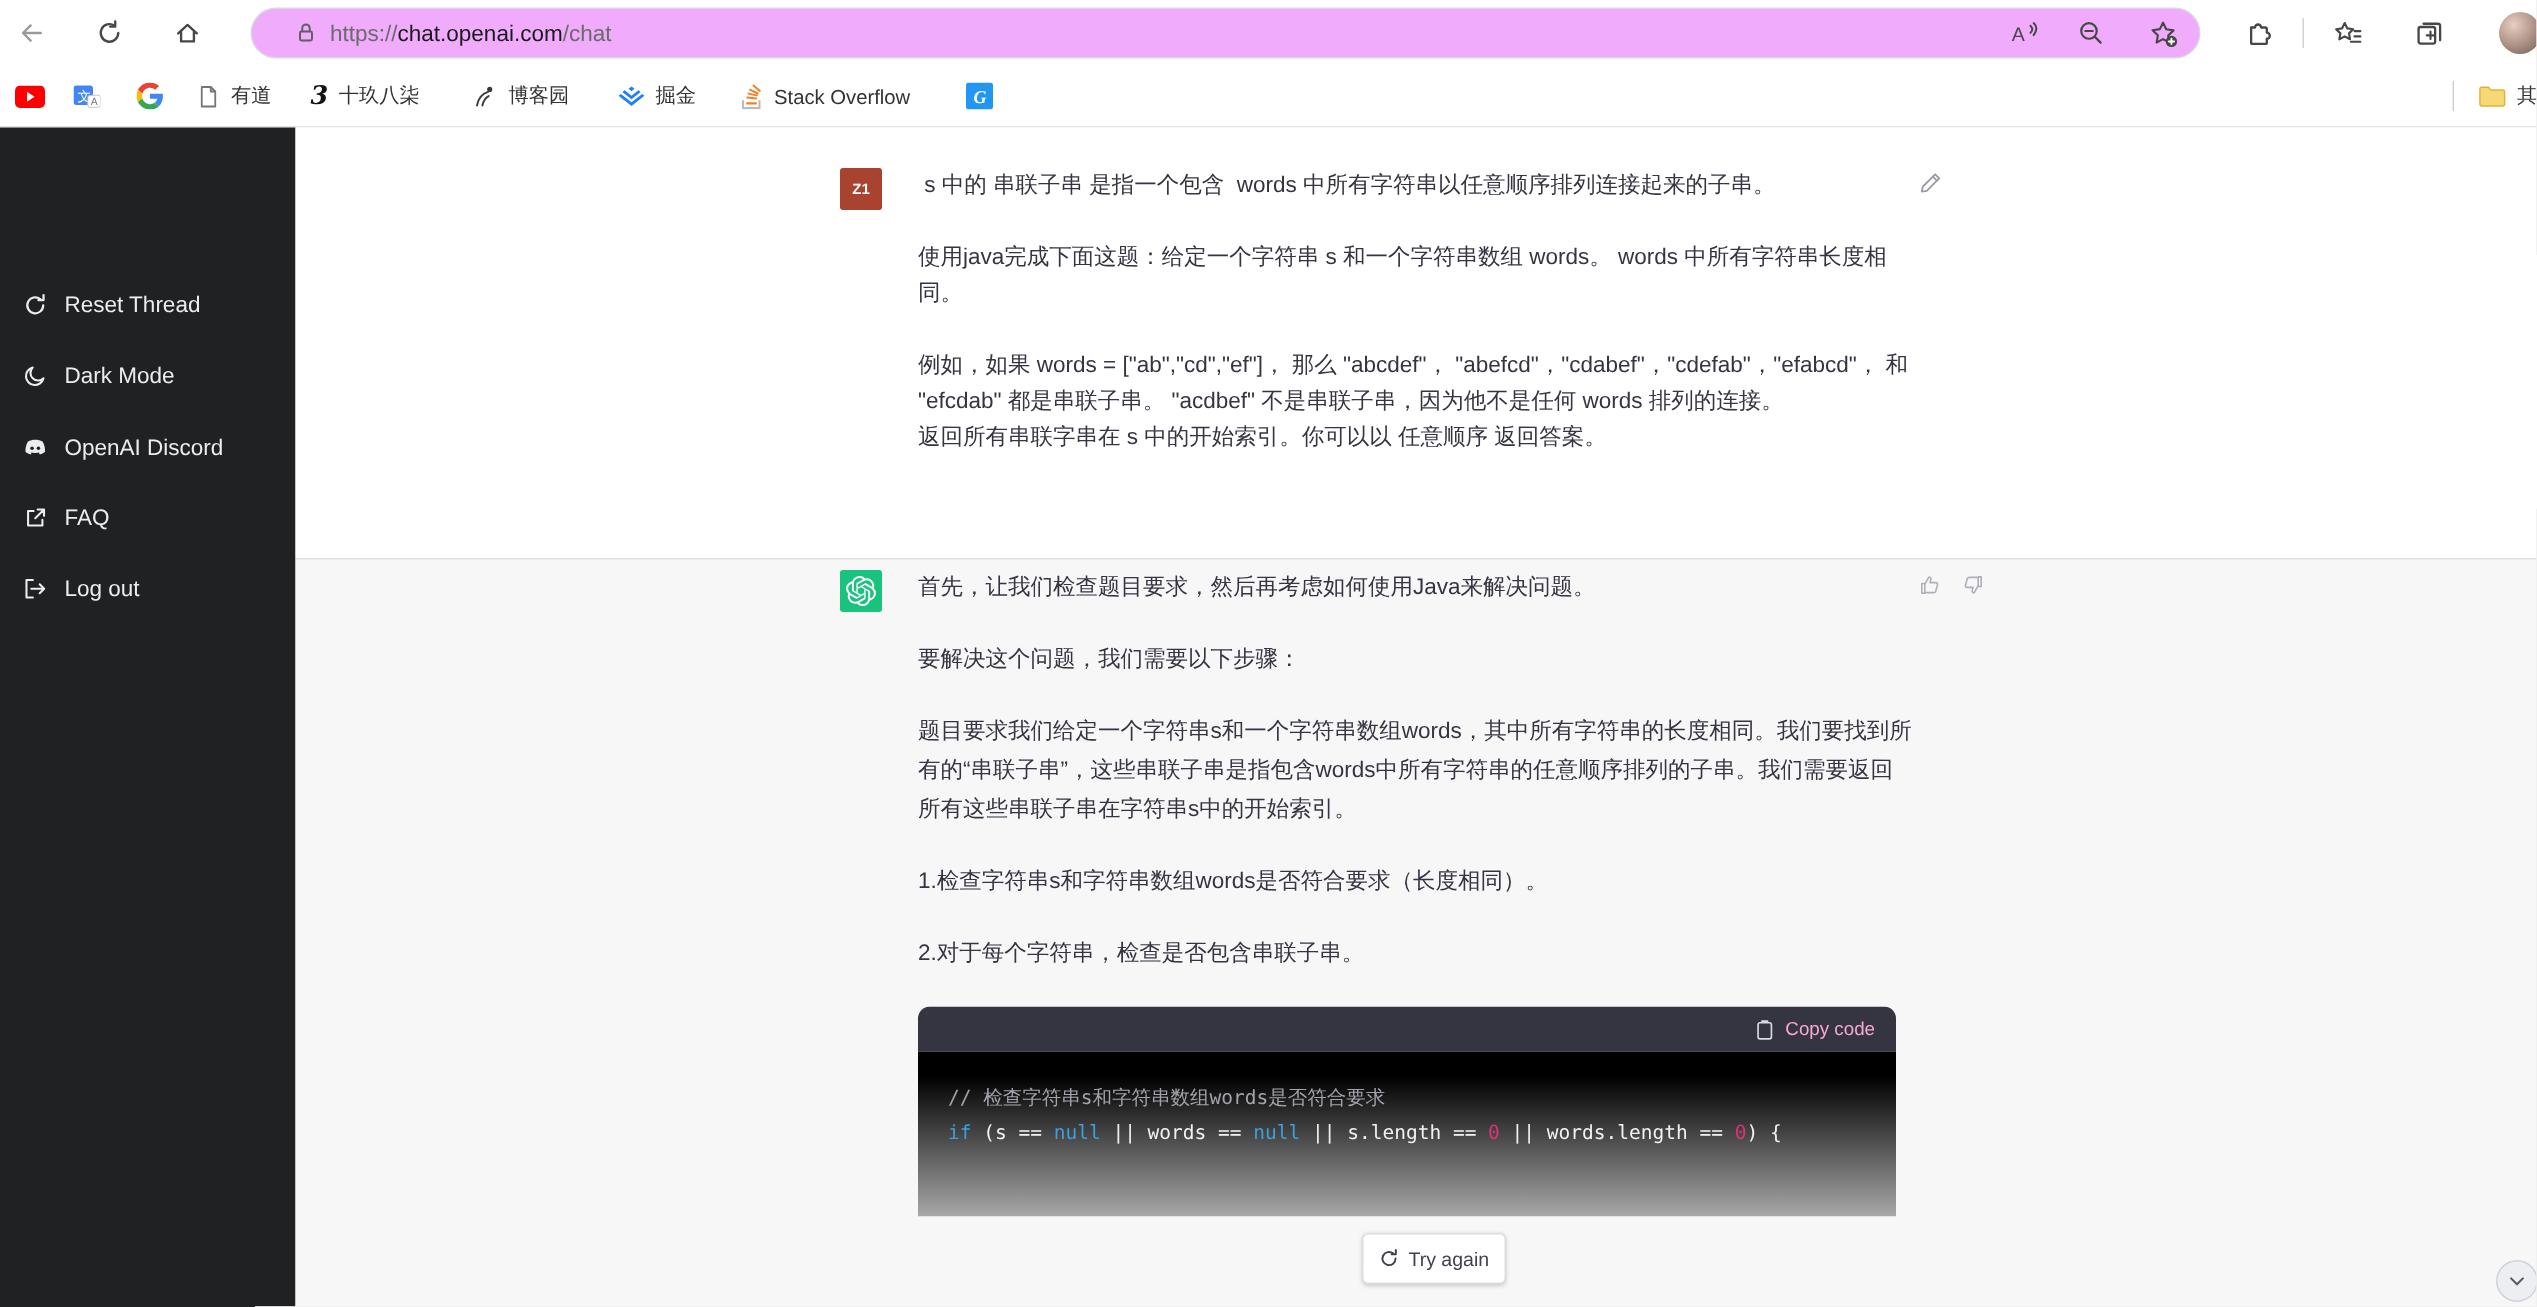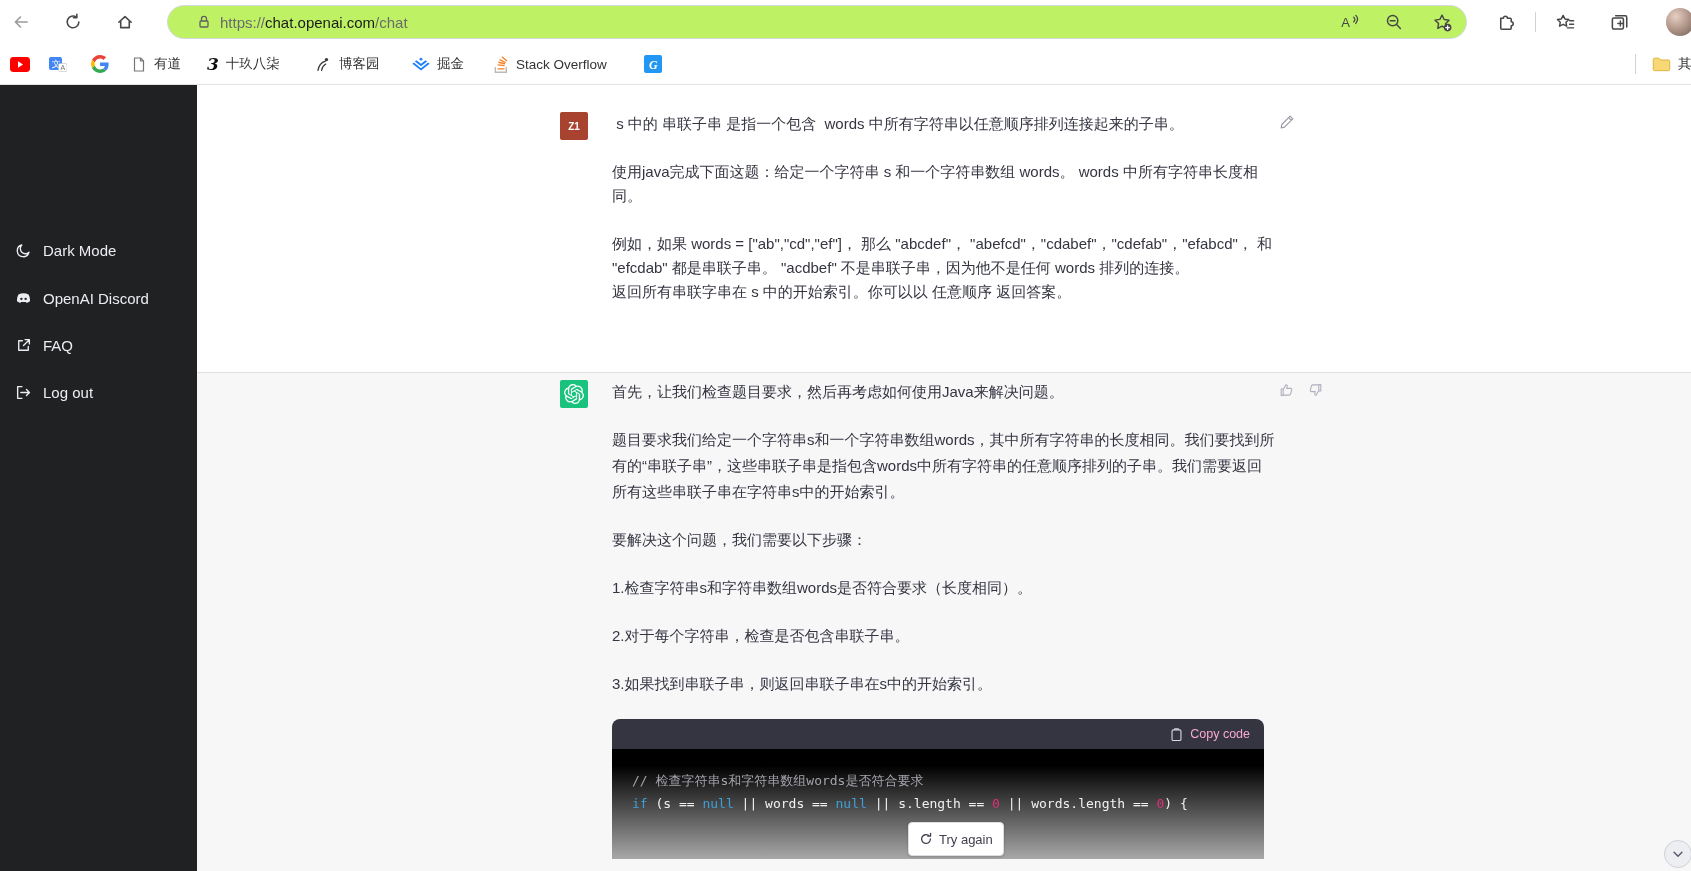--- a/index.html
+++ b/index.html
@@ -4,21 +4,21 @@
 <style>
   html,body{margin:0;padding:0;background:#e9e9e9;}
   #page{position:relative;width:1691px;height:871px;overflow:hidden;background:#fff;
         font-family:"Liberation Sans", sans-serif;-webkit-font-smoothing:antialiased;}
   svg{display:block;}
   
   .topbar{position:absolute;left:0;top:0;width:1691px;height:44px;background:#fff;}
   .tb-btn{position:absolute;top:22px;transform:translate(-50%,-50%);width:30px;height:30px;
           display:flex;align-items:center;justify-content:center;border-radius:4px;cursor:pointer;}
   .url-pill{position:absolute;left:167px;top:5px;width:1300px;height:34px;border:1px solid #d6d9de;
-            border-radius:17px;background:#bef264;box-sizing:border-box;display:flex;align-items:center;}
+            border-radius:17px;background:#f0abfc;box-sizing:border-box;display:flex;align-items:center;}
   .url-text{font-size:15px;margin-left:8px;white-space:nowrap;}
   .url-scheme,.url-path{color:#6b6b6b;}
   .url-host{color:#1b1b1b;}
   .tb-divider{position:absolute;left:1535px;top:12px;width:1px;height:20px;background:#d2d2d2;}
   .tb-avatar{position:absolute;left:1666px;top:8px;width:28px;height:28px;border-radius:50%;
              background:radial-gradient(circle at 35% 30%, #e7cfc4 0%, #b59a8d 45%, #6e5c52 100%);cursor:pointer;}
   
   .bookmarks{position:absolute;left:0;top:44px;width:1691px;height:41px;background:#fff;
              border-bottom:1px solid #e2e2e2;box-sizing:border-box;}
   .bm{position:absolute;top:0;height:40px;display:flex;align-items:center;gap:7px;cursor:pointer;
@@ -203,20 +203,27 @@
     <div class="bm-divider"></div>
     <div class="bm" style="left:1648px">
       <svg width="19" height="16" viewBox="0 0 18 15">
           <path d="M1.2 3.2a1.2 1.2 0 0 1 1.2-1.2h4.2l1.6 1.7h7.4a1.2 1.2 0 0 1 1.2 1.2v7.7a1.2 1.2 0 0 1-1.2 1.2H2.4a1.2 1.2 0 0 1-1.2-1.2z" fill="#F8D775" stroke="#DFB23C" stroke-width="0.9"></path>
         </svg>
       <span>其</span>
     </div>
   </div>
 
   <div class="sidebar">
+    <div class="sb-item" style="top:103px">
+      <svg class="sbic" viewBox="0 0 16 16">
+          <path d="M13 8a5 5 0 1 1-1.9-3.9" fill="none" stroke="#ececf1" stroke-width="1.4" stroke-linecap="round"></path>
+          <path d="M13.2 1.6v3.2H10" fill="none" stroke="#ececf1" stroke-width="1.4" stroke-linecap="round" stroke-linejoin="round"></path>
+        </svg>
+      <span>Reset Thread</span>
+    </div>
     <div class="sb-item" style="top:150px">
       <svg class="sbic" viewBox="0 0 16 16">
           <path d="M13.2 9.6A5.6 5.6 0 1 1 6.4 2.8a4.6 4.6 0 0 0 6.8 6.8z" fill="none" stroke="#ececf1" stroke-width="1.3" stroke-linejoin="round"></path>
         </svg>
       <span>Dark Mode</span>
     </div>
     <div class="sb-item" style="top:198px">
       <svg class="sbic" viewBox="0 0 16 16">
           <path d="M3.3 4.2C4.8 3.4 6.3 3 8 3s3.2.4 4.7 1.2c1.1 2 1.6 4.1 1.4 6.4-1 .8-2.1 1.3-3.2 1.6l-.7-1.1c.4-.2.8-.35 1.2-.6-1.1.55-2.2.8-3.4.8s-2.3-.25-3.4-.8c.4.25.8.4 1.2.6l-.7 1.1c-1.1-.3-2.2-.8-3.2-1.6-.2-2.3.3-4.4 1.4-6.4z" fill="#ececf1"></path>
           <circle cx="6" cy="8.3" r="1.1" fill="#202123"></circle>
@@ -268,25 +275,24 @@
           </svg>
       </div>
       <div class="fb-btn">
         <svg width="16" height="16" viewBox="0 0 16 16">
             <path d="M13.8 9h-2V2.6h2zM11.8 3.2v5.2l-2.7 4.9c-.9 0-1.5-.7-1.3-1.6l.5-2.1H4.4c-.8 0-1.3-.7-1.1-1.4l1.2-4.3c.2-.6.7-1 1.3-1h4.8a4 4 0 0 1 1.2.3z" fill="none" stroke="#b0b0bc" stroke-width="1.1" stroke-linejoin="round"></path>
           </svg>
       </div>
     </div>
     <div class="msg-content mc-assistant">
       <p>首先，让我们检查题目要求，然后再考虑如何使用Java来解决问题。</p>
+      <p>要解决这个问题，我们需要以下步骤：</p>
       <p>题目要求我们给定一个字符串s和一个字符串数组words，其中所有字符串的长度相同。我们要找到所有的“串联子串”，这些串联子串是指包含words中所有字符串的任意顺序排列的子串。我们需要返回所有这些串联子串在字符串s中的开始索引。</p>
-      <p>要解决这个问题，我们需要以下步骤：</p>
       <p>1.检查字符串s和字符串数组words是否符合要求（长度相同）。</p>
       <p>2.对于每个字符串，检查是否包含串联子串。</p>
-      <p>3.如果找到串联子串，则返回串联子串在s中的开始索引。</p>
       <div class="codeblock">
         <div class="code-header">
           <div style="display:flex;align-items:center;gap:7px;cursor:pointer;">
             <svg width="13" height="15" viewBox="0 0 14 16">
                 <rect x="2.2" y="3" width="9.6" height="11.5" rx="1.5" fill="none" stroke="#d9d9e3" stroke-width="1.2"></rect>
                 <path d="M5 3V1.8h4V3" fill="none" stroke="#d9d9e3" stroke-width="1.2" stroke-linejoin="round"></path>
               </svg>
             <span>Copy code</span>
           </div>
         </div>

